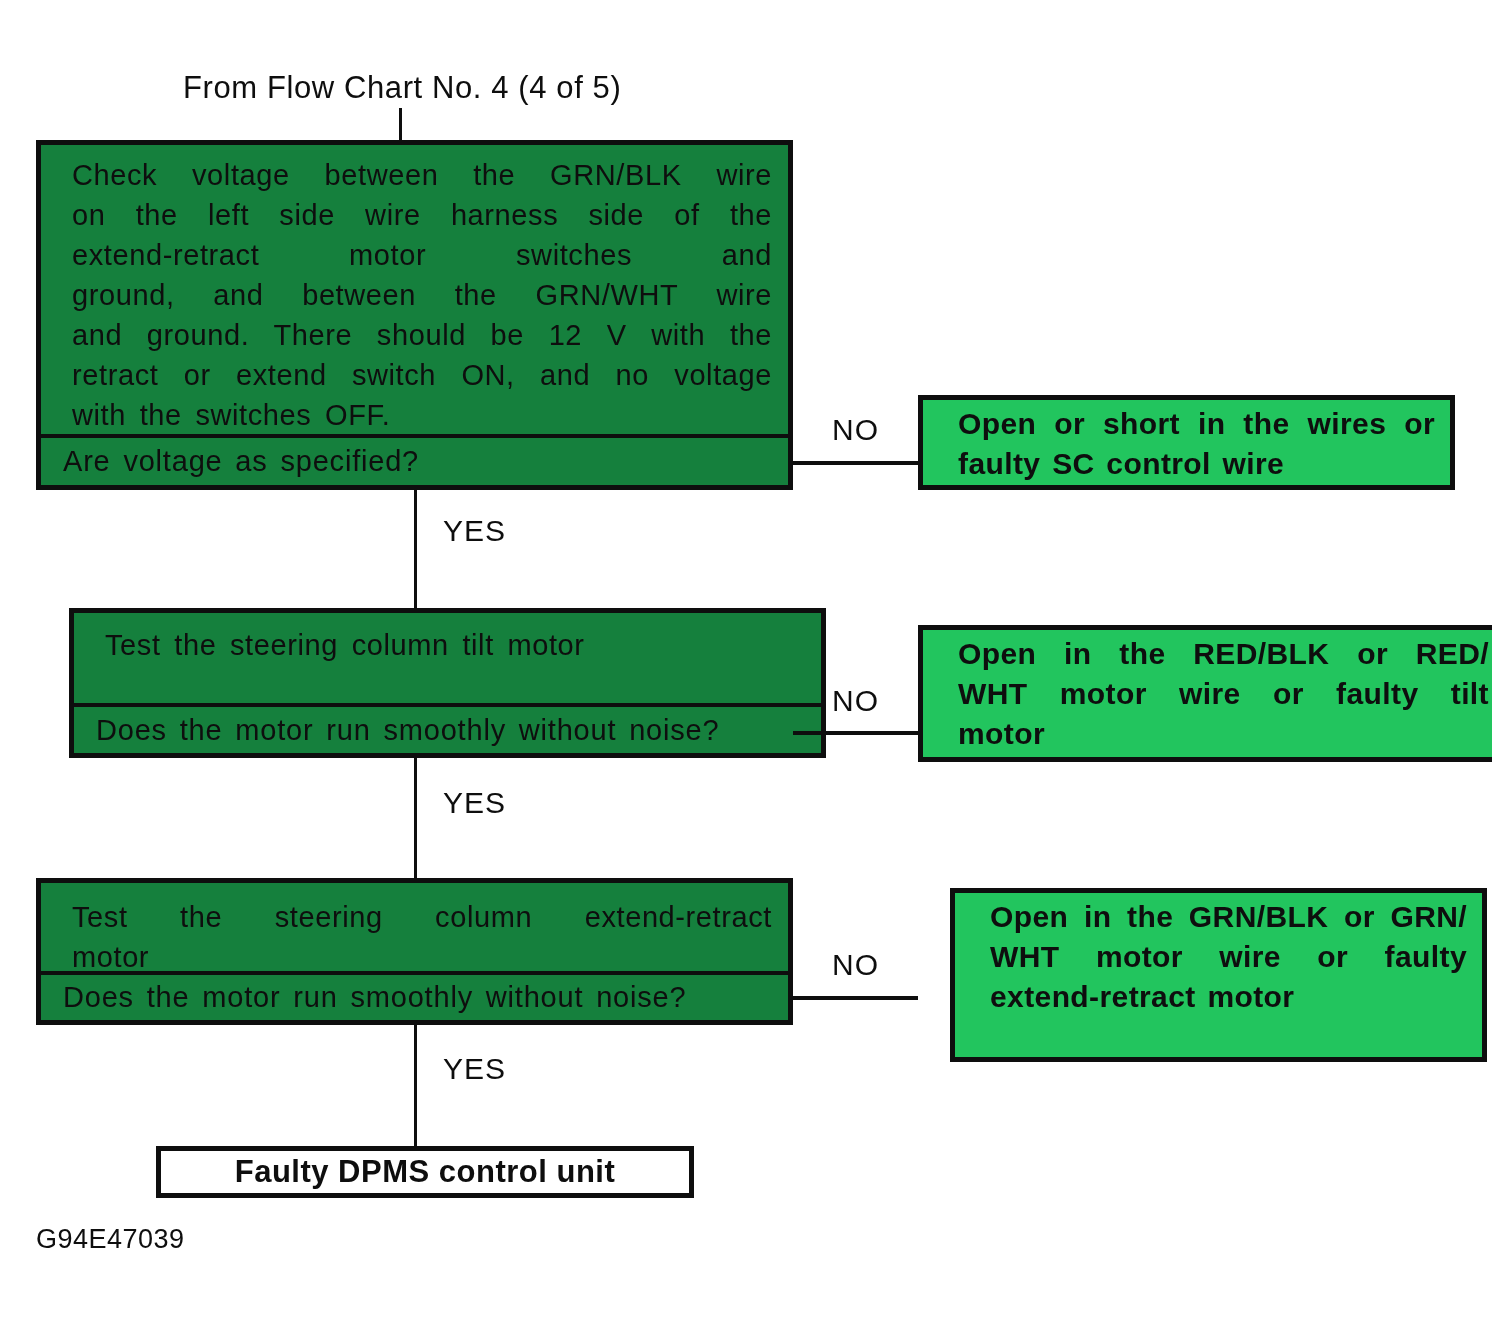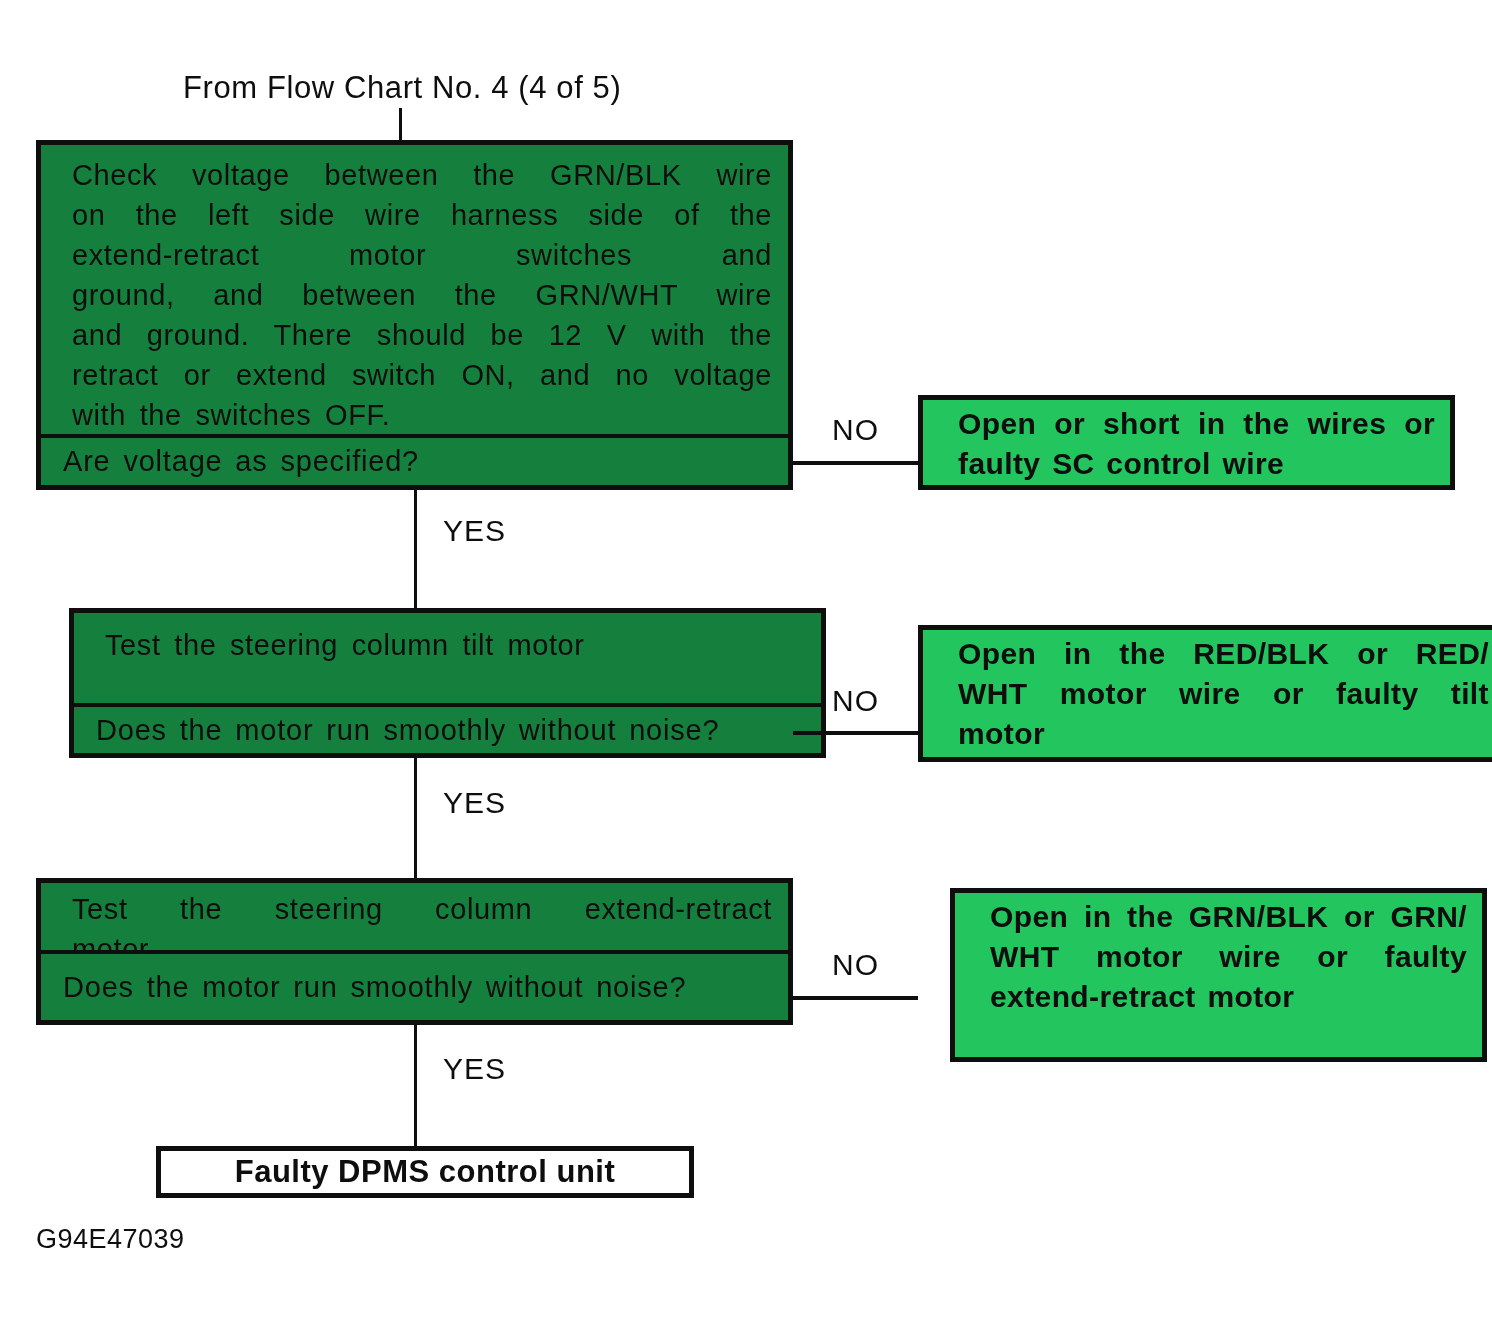--- a/index.html
+++ b/index.html
@@ -130,21 +130,21 @@
   <div class="lbl no" style="left:793px; top:684px; width:125px;">NO</div>
   <div class="rbox lines" style="left:918px; top:625px; width:591px; height:137px;">
       <div>Open in the RED/BLK or RED/</div>
       <div>WHT motor wire or faulty tilt</div>
       <div>motor</div>
     </div>
   <div class="vline" style="left:414px; top:758px; height:120px;"></div>
   <div class="lbl" style="left:443px; top:786px;">YES</div>
 
   <div class="box" style="left:36px; top:878px; width:757px; height:147px;">
-    <div class="action lines" style="height:67px; padding-top:6px;">
+    <div class="action lines" style="height:88px; padding-top:14px;">
         <div>Test the steering column extend-retract</div>
         <div>motor</div>
       </div>
     <div class="question">Does the motor run smoothly without noise?</div>
   </div>
   <div class="hline" style="left:793px; top:996px; width:125px;"></div>
   <div class="lbl no" style="left:793px; top:948px; width:125px;">NO</div>
   <div class="rbox lines" style="left:918px; top:888px; width:537px; height:174px;margin-left:32px;">
       <div>Open in the GRN/BLK or GRN/</div>
       <div>WHT motor wire or faulty</div>

